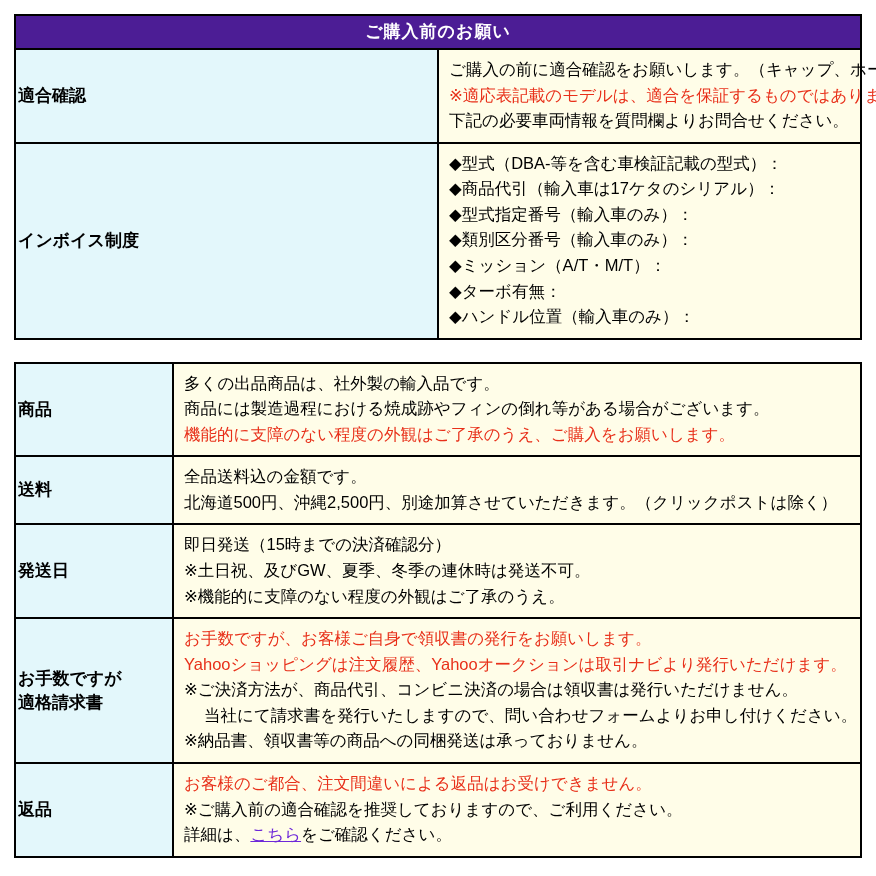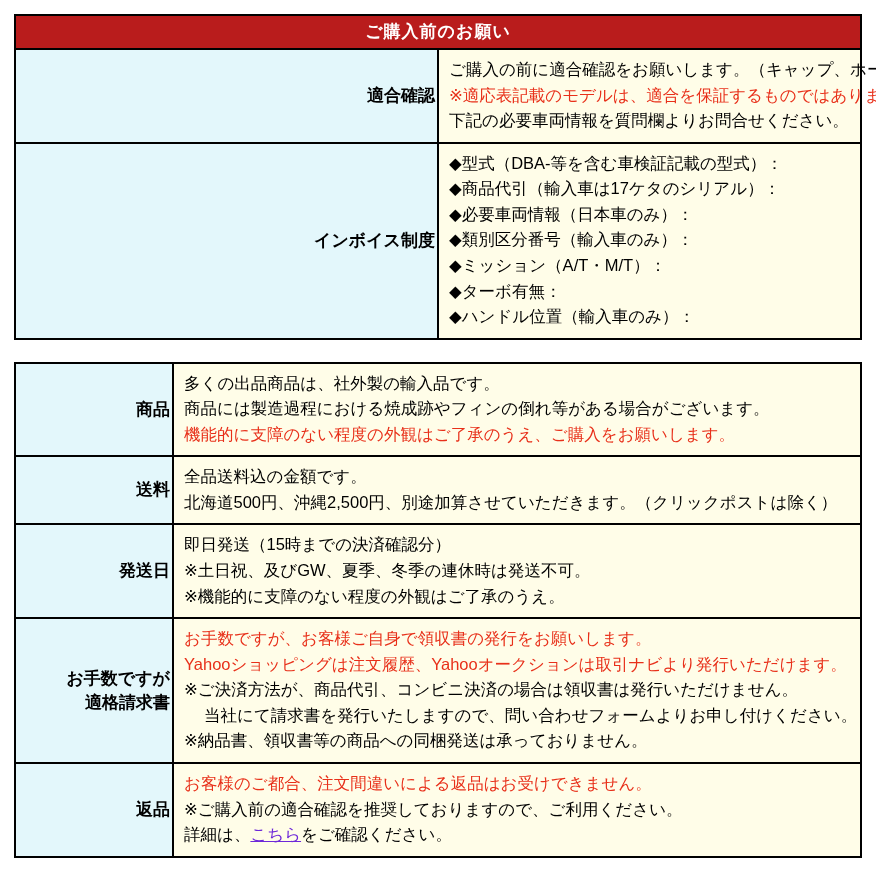--- a/index.html
+++ b/index.html
@@ -25,33 +25,33 @@
     width: 848px;
     border-collapse: collapse;
     table-layout: fixed;
     border: 2px solid #000000;
     background: #ffffff;
   }
   table.block + .gap {
     height: 22px;
   }
   .bar-cell {
-    background: #b91c1c;
+    background: #4c1d95;
     color: #ffffff;
     text-align: center;
     font-size: 17px;
     font-weight: bold;
     padding: 4px 0 5px 0;
     border: 2px solid #000000;
     letter-spacing: 1px;
   }
   td.label {
     width: 152px;
     background: #e3f7fb;
-    text-align: right;
+    text-align: left;
     vertical-align: middle;
     font-size: 17px;
     font-weight: bold;
     border: 2px solid #000000;
     padding: 6px 2px;
     line-height: 1.4;
   }
   td.content {
     background: #fffde8;
     border: 2px solid #000000;
@@ -90,21 +90,21 @@
         <div class="line">ご購入の前に適合確認をお願いします。（キャップ、ホース類は除く）</div>
         <div class="line red">※適応表記載のモデルは、適合を保証するものではありません。</div>
         <div class="line">下記の必要車両情報を質問欄よりお問合せください。</div>
       </td>
     </tr>
     <tr>
       <td class="label">インボイス制度</td>
       <td class="content">
         <div class="line">◆型式（DBA-等を含む車検証記載の型式）：</div>
         <div class="line">◆商品代引（輸入車は17ケタのシリアル）：</div>
-        <div class="line">◆必要車両情報（日本車のみ）：</div>
+        <div class="line">◆型式指定番号（輸入車のみ）：</div>
         <div class="line">◆類別区分番号（輸入車のみ）：</div>
         <div class="line">◆ミッション（A/T・M/T）：</div>
         <div class="line">◆ターボ有無：</div>
         <div class="line">◆ハンドル位置（輸入車のみ）：</div>
       </td>
     </tr>
   </tbody>
     </table>
 
   <div class="gap"></div>

